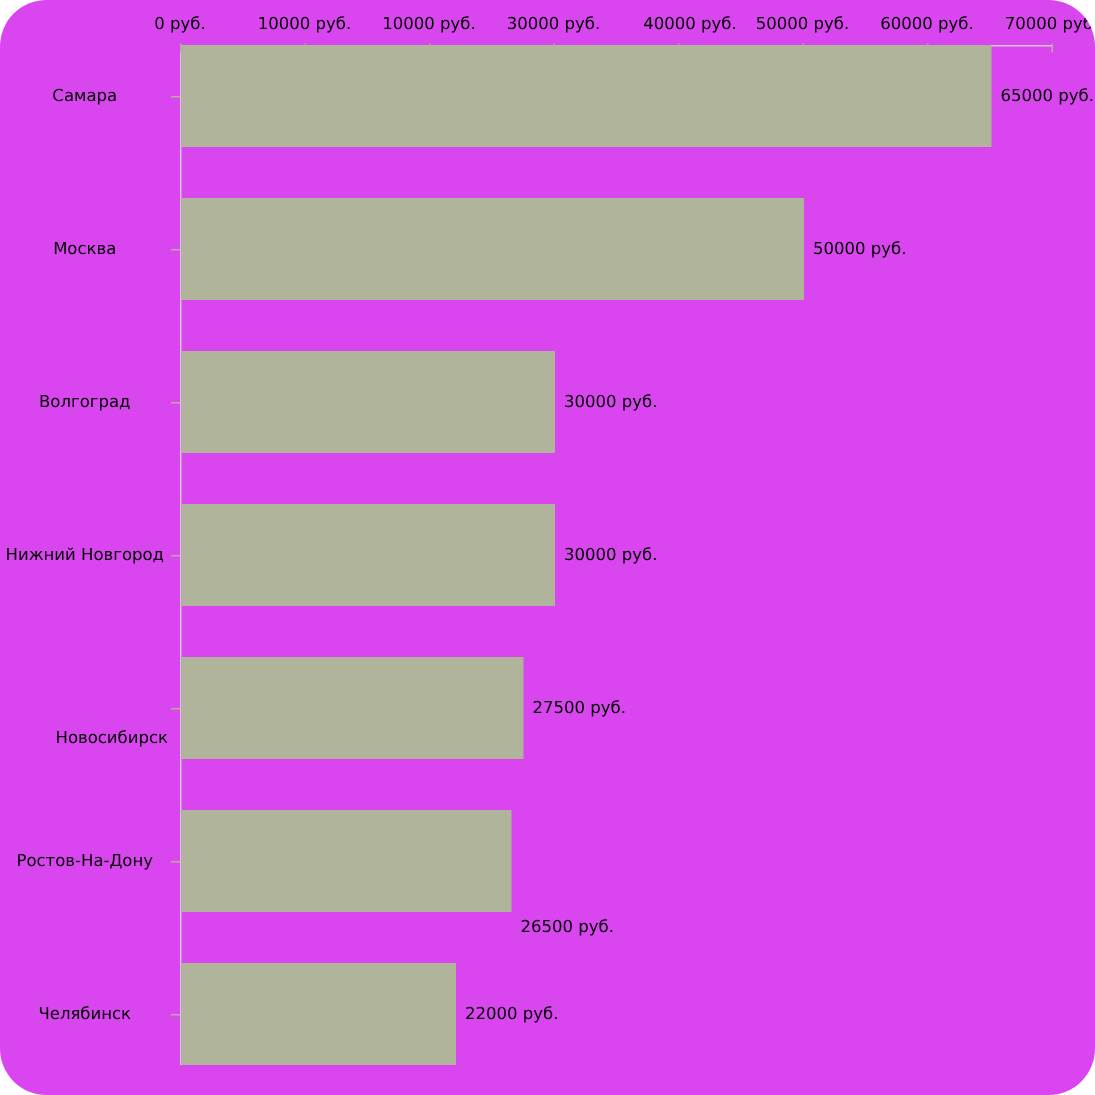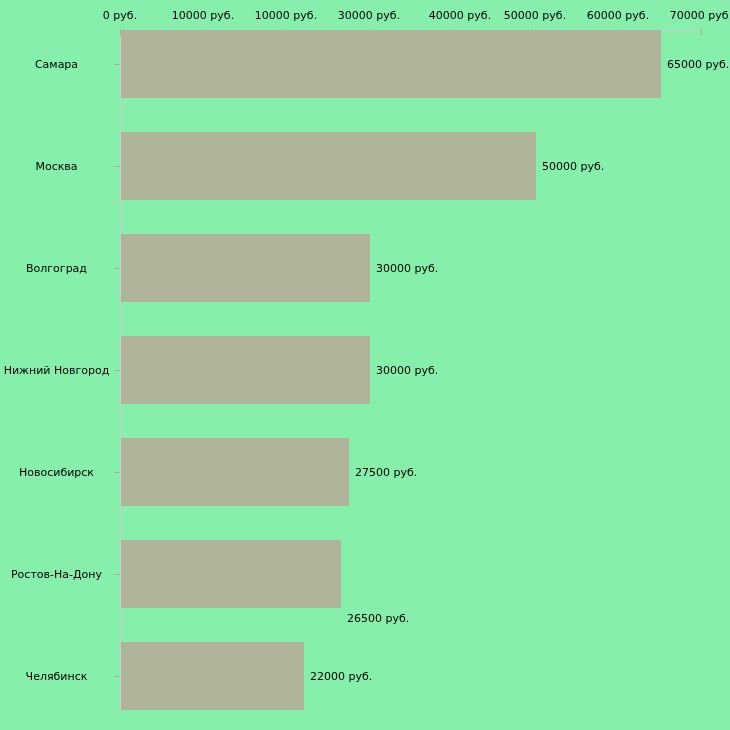--- a/index.html
+++ b/index.html
@@ -51,21 +51,21 @@
   }
   .value-label {
     position: absolute;
     white-space: nowrap;
     transform: translateY(-50%);
   }
 </style>
 </head>
 <body>
 
-<div id="chart" style="background: #86efac; color: rgb(0, 0, 0);">
+<div id="chart" style="background: #d946ef; color: rgb(0, 0, 0); border-radius: 31px;">
     <div class="axis-line" style="left: 120px; top: 30px; width: 582px; height: 1px;"></div>
     <div class="axis-line" style="left: 120px; top: 30px; width: 1px; height: 680px;"></div>
     <span class="xtick-label" style="left: 120px;">0 руб.</span>
     <div class="xtick-mark" style="left: 120px; top: 29px; background: rgb(179, 174, 147);"></div>
     <span class="xtick-label" style="left: 203px;">10000 руб.</span>
     <div class="xtick-mark" style="left: 203px; top: 29px; background: rgb(179, 174, 147);"></div>
     <span class="xtick-label" style="left: 286px;">10000 руб.</span>
     <div class="xtick-mark" style="left: 286px; top: 29px; background: rgb(179, 174, 147);"></div>
     <span class="xtick-label" style="left: 369px;">30000 руб.</span>
     <div class="xtick-mark" style="left: 369px; top: 29px; background: rgb(179, 174, 147);"></div>
@@ -87,21 +87,21 @@
     <span class="value-label" style="left: 542px; top: 166px;">50000 руб.</span>
     <div class="bar" style="left: 121px; top: 234px; width: 249px; background: rgb(176, 180, 154);"></div>
     <span class="cat-label" style="top: 268px;">Волгоград</span>
     <div class="ytick-mark" style="left: 114px; top: 268px; background: rgb(179, 174, 147);"></div>
     <span class="value-label" style="left: 376px; top: 268px;">30000 руб.</span>
     <div class="bar" style="left: 121px; top: 336px; width: 249px; background: rgb(176, 180, 154);"></div>
     <span class="cat-label" style="top: 370px;">Нижний Новгород</span>
     <div class="ytick-mark" style="left: 114px; top: 370px; background: rgb(179, 174, 147);"></div>
     <span class="value-label" style="left: 376px; top: 370px;">30000 руб.</span>
     <div class="bar" style="left: 121px; top: 438px; width: 228px; background: rgb(176, 180, 154);"></div>
-    <span class="cat-label" style="top: 472px;">Новосибирск</span>
+    <span class="cat-label" style="top: 492px; padding-left: 18px;">Новосибирск</span>
     <div class="ytick-mark" style="left: 114px; top: 472px; background: rgb(179, 174, 147);"></div>
     <span class="value-label" style="left: 355px; top: 472px;">27500 руб.</span>
     <div class="bar" style="left: 121px; top: 540px; width: 220px; background: rgb(176, 180, 154);"></div>
     <span class="cat-label" style="top: 574px;">Ростов-На-Дону</span>
     <div class="ytick-mark" style="left: 114px; top: 574px; background: rgb(179, 174, 147);"></div>
     <span class="value-label" style="left: 347px; top: 574px; margin-top: 44px;">26500 руб.</span>
     <div class="bar" style="left: 121px; top: 642px; width: 183px; background: rgb(176, 180, 154);"></div>
     <span class="cat-label" style="top: 676px;">Челябинск</span>
     <div class="ytick-mark" style="left: 114px; top: 676px; background: rgb(179, 174, 147);"></div>
     <span class="value-label" style="left: 310px; top: 676px;">22000 руб.</span>

